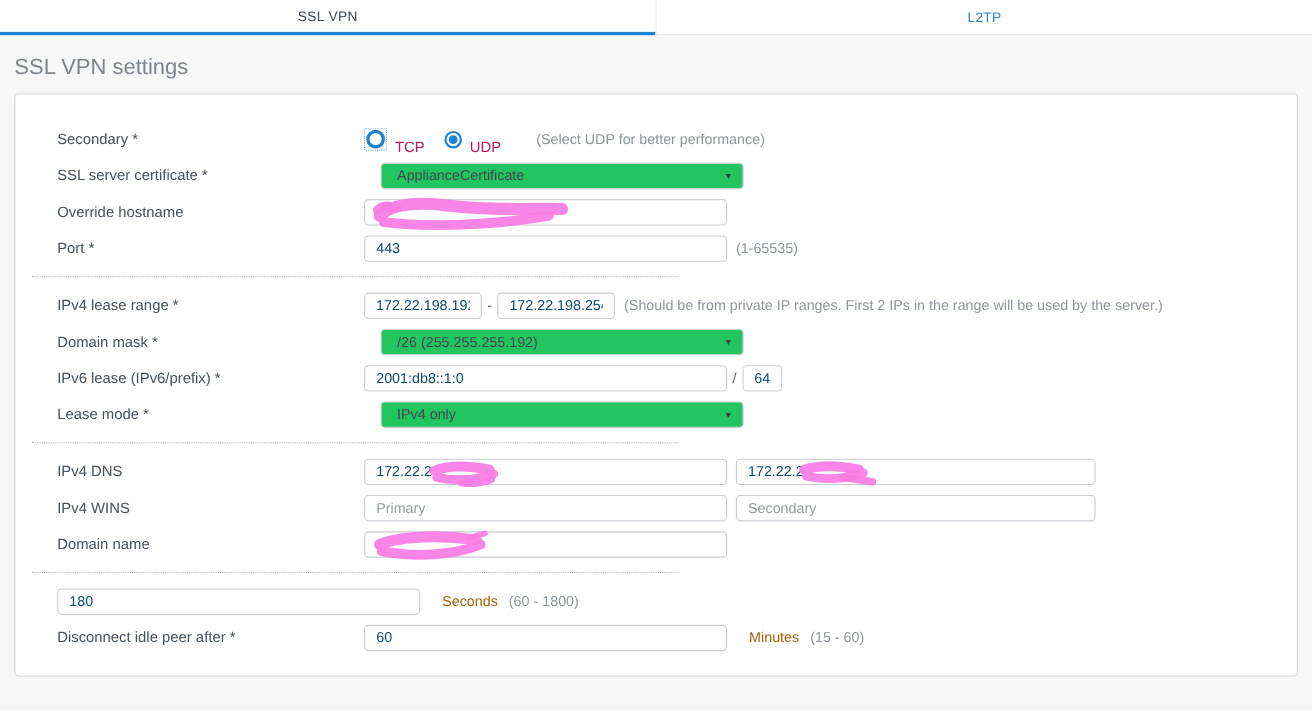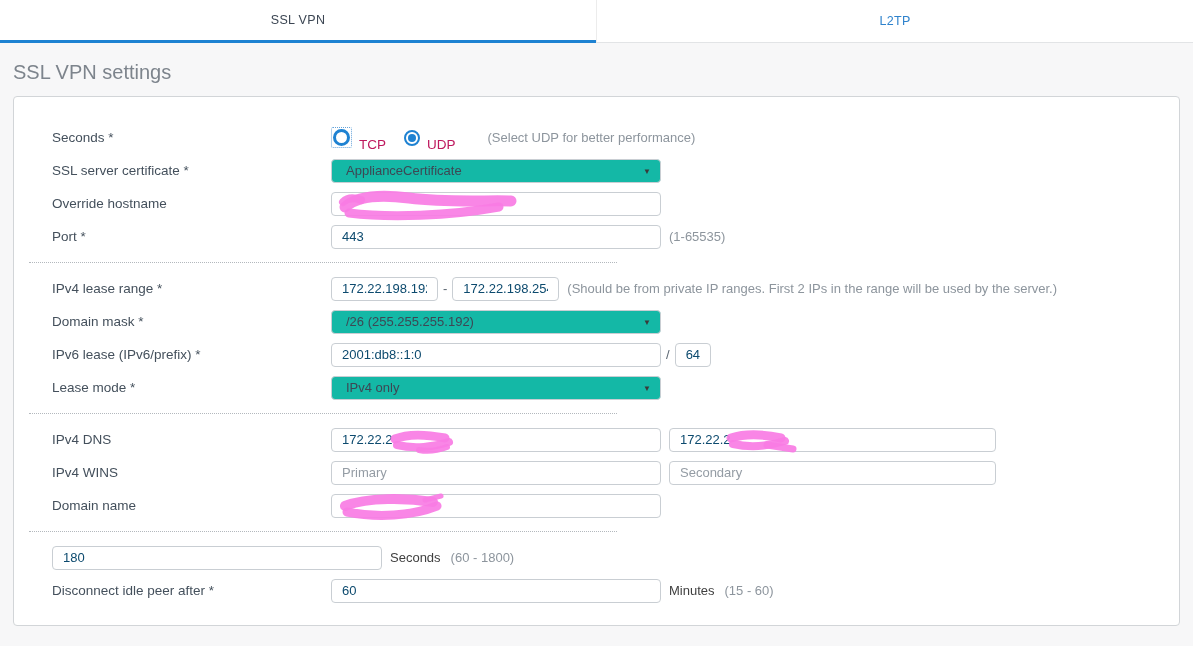--- a/index.html
+++ b/index.html
@@ -5,21 +5,21 @@
   * { box-sizing: border-box; margin: 0; padding: 0; }
   html,body { width:1193px; height:646px; }
   body {
     font-family: "Liberation Sans", sans-serif;
     background: #f7f7f8;
     color: #44505c;
     overflow: hidden;
   }
 
   
-  .tabbar { display:flex; height:43px; background:#fff; }
+  .tabbar { display:flex; height:32px; background:#fff; }
   .tab {
     flex:1; display:flex; align-items:center; justify-content:center;
     font-size:12.5px; letter-spacing:.3px; cursor:pointer;
     border-bottom:1px solid #e2e4e6; color:#3e4a57; background:#fff;
   }
   .tab.active { border-bottom:3px solid #1e82d2; font-weight:400; color:#3c4653; }
   .tab.inactive { color:#2e82cc; border-left:1px solid #ececec; }
 
   
   .page-title {
@@ -30,21 +30,21 @@
   
   .card {
     margin:0 13px; background:#fff;
     border:1px solid #d2d5d8; border-radius:4px;
     padding:24px 0 34px 0; height:530px;
   }
   .row { display:flex; align-items:center; height:33px; padding-left:38px; }
   .lbl { width:279px; flex:0 0 279px; font-size:13.5px; color:#44505c; }
   .field { display:flex; align-items:center; }
   .hint { font-size:13px; color:#8d959d; margin-left:8px; white-space:nowrap; }
-  .unit { font-size:13px; color:#404040; margin-left:8px; }
+  .unit { font-size:13px; color:#a16207; margin-left:20px; }
   .range { font-size:13px; color:#8d959d; margin-left:10px; }
 
   .divider {
     border-top:1px dotted #b3b8bd; height:0;
     margin:9px 0 9px 15px; width:588px;
   }
 
   
   .tb {
     height:24px; border:1px solid #c9ced3; border-radius:4px;
@@ -58,23 +58,23 @@
   .w-col2 { width:327px; margin-left:8px; }
   .sep { font-size:13px; color:#5a6570; margin:0 5px; }
 
   .field-wrap { position:relative; display:inline-block; }
   .scribble { position:absolute; pointer-events:none; }
   .scribble path { fill:none; stroke:#f87ce4; stroke-linecap:round; opacity:.92; }
 
   
   .sel {
     position:relative; width:330px; height:24px;
-    border:1px solid #c9ced3; border-radius:4px; background:#14b8a6;
+    border:1px solid #c9ced3; border-radius:4px; background:#22c55e;
     display:flex; align-items:center; padding:0 24px 0 14px;
-    font-size:13px; color:#3d4754; cursor:pointer;
+    font-size:13px; color:#3d4754; cursor:pointer;margin-left:15px;
   }
   .sel .arrow { position:absolute; right:9px; top:7px; font-size:8px; color:#3a3a3a; }
 
   
   .radio-focus { border:1px dotted #64a3da; padding:1px; display:inline-flex; border-radius:2px; }
   .radio {
     width:17px; height:17px; border-radius:50%;
     border:3px solid #1e82d2; background:#fff;
     display:inline-flex; align-items:center; justify-content:center; cursor:pointer;
   }
@@ -92,21 +92,21 @@
   <div class="tab inactive">
     <span>L2TP</span>
   </div>
 </div>
 
 <div class="page-title">SSL VPN settings</div>
 
 <div class="card">
 
   <div class="row">
-    <span class="lbl">Seconds *</span>
+    <span class="lbl">Secondary *</span>
     <div class="field">
       <span class="radio-focus">
           <span class="radio"></span>
         </span>
       <span class="opt">TCP</span>
       <span class="radio small">
           <span class="dot"></span>
         </span>
       <span class="opt">UDP</span>
       <span class="hint" style="margin-left:14px">(Select UDP for better performance)</span>

